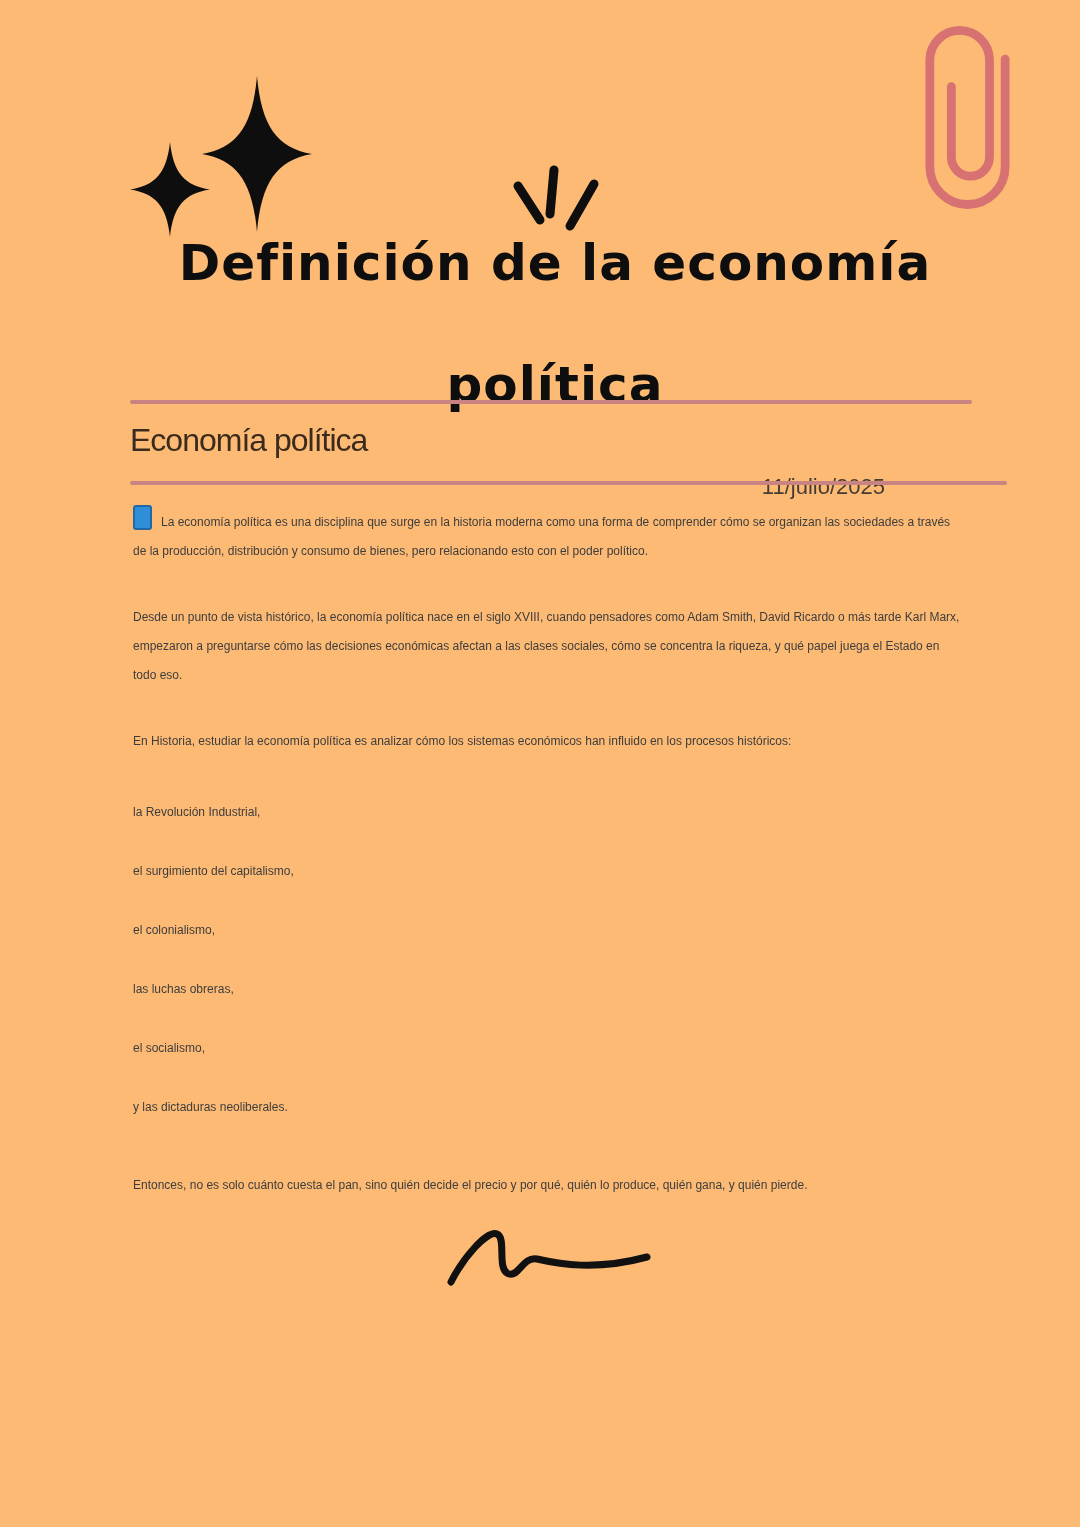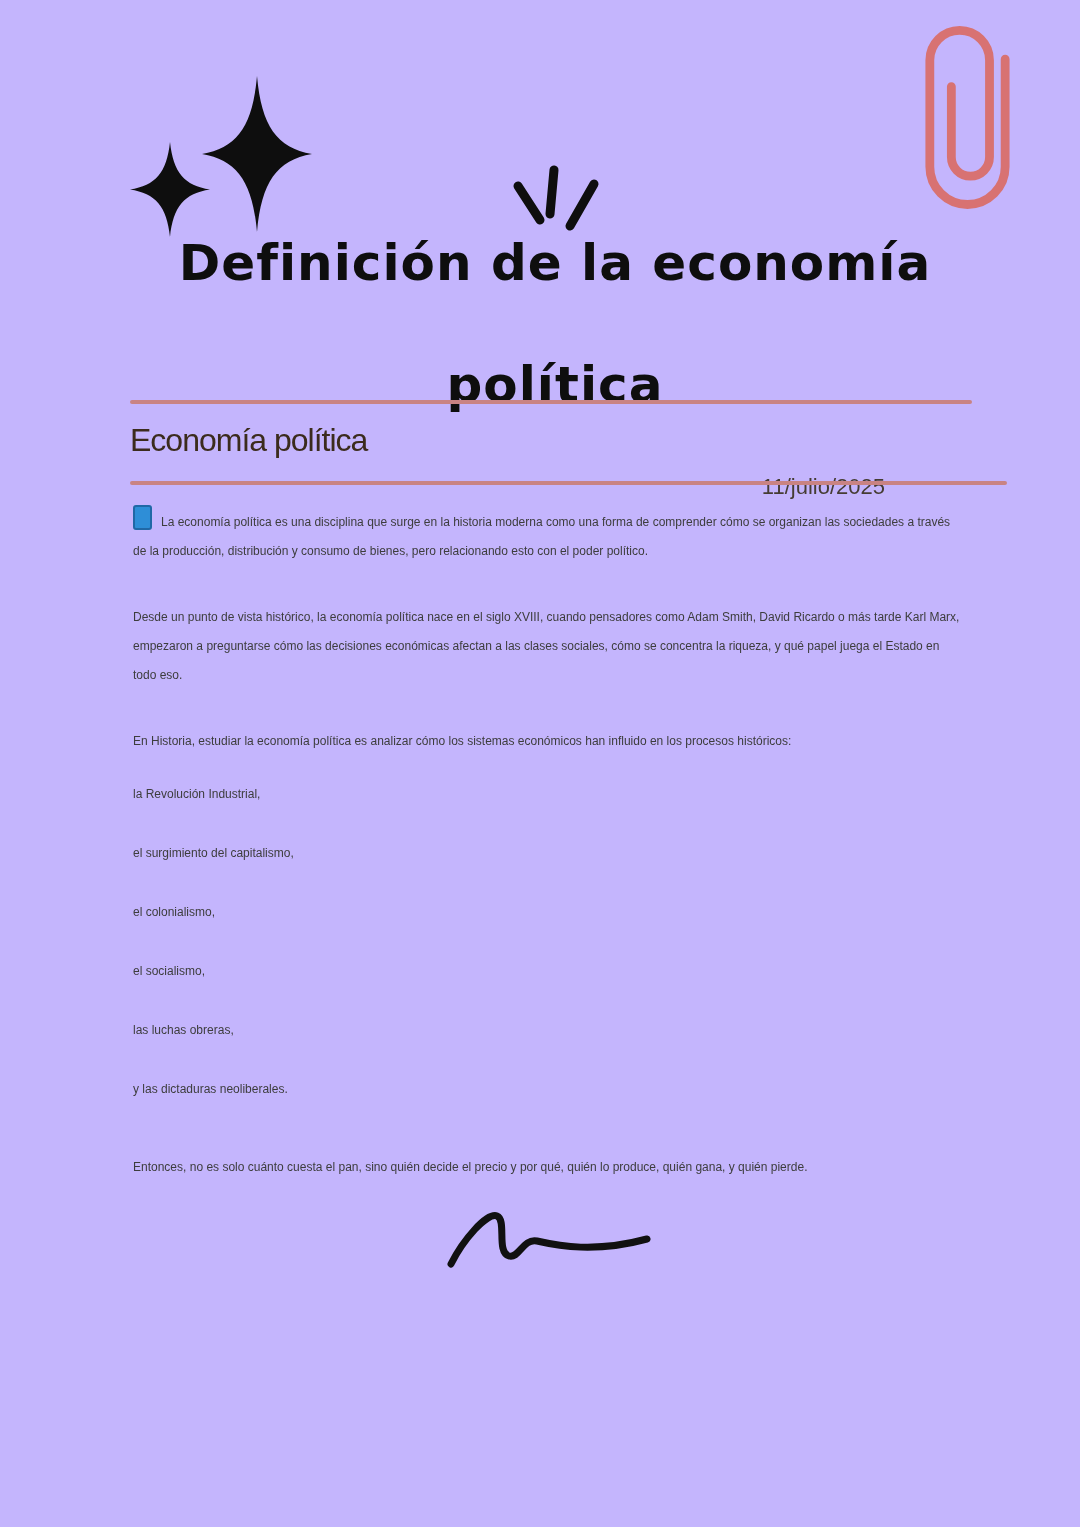--- a/index.html
+++ b/index.html
@@ -4,21 +4,21 @@
 <style>
   * { margin: 0; padding: 0; box-sizing: border-box; }
   html, body { background: #e9e9e9; }
   body { font-family: "Liberation Sans", sans-serif; }
 
   .page {
     position: relative;
     width: 1080px;
     height: 1527px;
     margin: 0 auto;
-    background: #c4b5fd;
+    background: #fdba74;
     overflow: hidden;
   }
 
   
   .sparkle-big   { position: absolute; left: 202px; top: 76px;  width: 110px; height: 156px; }
   .sparkle-small { position: absolute; left: 130px; top: 142px; width: 80px;  height: 95px; }
   .paperclip     { position: absolute; left: 922px; top: 18px;  width: 90px;  height: 192px; }
   .strokes      { position: absolute; left: 508px; top: 164px; width: 96px;  height: 72px; }
 
   
@@ -72,21 +72,21 @@
     left: 133px;
     top: 505px;
     width: 833px;
     font-size: 12px;
     line-height: 29px;
     color: #3d3d3d;
   }
   .content p { margin: 0; }
   .para-2 { margin-top: 37px !important; }
   .para-3 { margin-top: 37px !important; }
-  .topic-list { margin-top: 24px; list-style: none; }
+  .topic-list { margin-top: 42px; list-style: none; }
   .topic-list li { line-height: 29px; margin-bottom: 30px; }
   .topic-list li:last-child { margin-bottom: 0; }
   .closing { margin-top: 49px !important; }
 
   .blue-square {
     display: inline-block;
     width: 19px;
     height: 25px;
     background: #2e8ed7;
     border: 2px solid #2068a6;
@@ -144,22 +144,22 @@
   <div class="content">
     <p class="para-1"><span class="blue-square"></span><span>La economía política es una disciplina que surge en la historia moderna como una forma de comprender cómo se organizan las sociedades a través de la producción, distribución y consumo de bienes, pero relacionando esto con el poder político.</span></p>
 
     <p class="para-2">Desde un punto de vista histórico, la economía política nace en el siglo XVIII, cuando pensadores como Adam Smith, David Ricardo o más tarde Karl Marx, empezaron a preguntarse cómo las decisiones económicas afectan a las clases sociales, cómo se concentra la riqueza, y qué papel juega el Estado en todo eso.</p>
     <p class="para-3">En Historia, estudiar la economía política es analizar cómo los sistemas económicos han influido en los procesos históricos:</p>
 
     <ul class="topic-list">
       <li>la Revolución Industrial,</li>
       <li>el surgimiento del capitalismo,</li>
       <li>el colonialismo,</li>
+      <li>las luchas obreras,</li>
       <li>el socialismo,</li>
-      <li>las luchas obreras,</li>
       <li>y las dictaduras neoliberales.</li>
     </ul>
 
     <p class="closing">Entonces, no es solo cuánto cuesta el pan, sino quién decide el precio y por qué, quién lo produce, quién gana, y quién pierde.</p>
 
     <div class="scribble-wrap">
       <svg viewBox="0 0 210 78">
         <path d="M6 66 C18 42 42 14 52 18 C62 22 51 54 64 58 C74 61 78 40 92 43 C114 48 150 55 202 41" fill="none" stroke="#111111" stroke-width="7" stroke-linecap="round"></path>
       </svg>
     </div>

